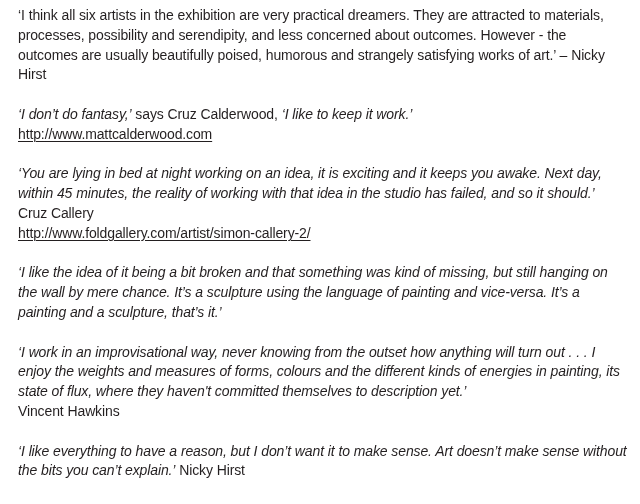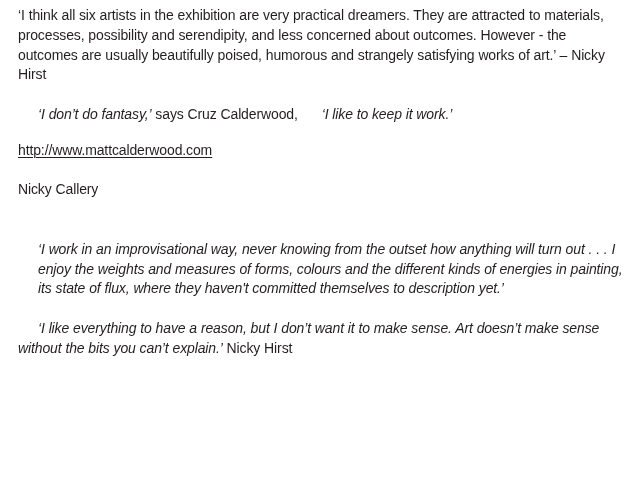--- a/index.html
+++ b/index.html
@@ -29,28 +29,27 @@
   .para {
     margin: 0;
     font-size: 14px;
     line-height: 19.8px;
     letter-spacing: -0.12px;
     word-spacing: 0.1px;
     color: #231f20;
     text-align: left;
   }
   .para + .para {
-    margin-top: 16px;
+    margin-top: 0;
   }
   .spacer {
     height: 19.8px;
   }
   .italic {
     font-style: italic;
-    margin-left: 20px;
   }
   .upright {
     font-style: normal;
   }
   .name-line {
     font-style: normal;
   }
   .url {
     font-style: normal;
     text-decoration: underline;
@@ -68,27 +67,31 @@
 
     <p class="para upright"><span>‘I think all six artists in the exhibition are very practical dreamers. They are attracted to materials, processes, possibility and serendipity, and less concerned about outcomes. However - the outcomes are usually beautifully poised, humorous and strangely satisfying works of art.’ – Nicky Hirst</span></p>
 
     <div class="spacer"></div>
 
     <p class="para"><span class="italic">‘I don’t do fantasy,’</span><span class="upright"> says Cruz Calderwood, </span><span class="italic">‘I like to keep it work.’</span></p>
     <p class="para"><a class="url" href="#">http://www.mattcalderwood.com</a></p>
 
     <div class="spacer"></div>
 
-    <p class="para name-line"><span>Nicky Callery</span></p>
+    <p class="para italic"><span>‘You are lying in bed at night working on an idea, it is exciting and it keeps you awake. Next day, within 45 minutes, the reality of working with that idea in the studio has failed, and so it should.’</span></p>
+    <p class="para name-line"><span>Cruz Callery</span></p>
+    <p class="para"><a class="url" href="#">http://www.foldgallery.com/artist/simon-callery-2/</a></p>
 
     <div class="spacer"></div>
 
+    <p class="para italic"><span>‘I like the idea of it being a bit broken and that something was kind of missing, but still hanging on the wall by mere chance. It’s a sculpture using the language of painting and vice-versa. It’s a painting and a sculpture, that’s it.’</span></p>
 
     <div class="spacer"></div>
 
     <p class="para italic"><span>‘I work in an improvisational way, never knowing from the outset how anything will turn out . . . I enjoy the weights and measures of forms, colours and the different kinds of energies in painting, its state of flux, where they haven't committed themselves to description yet.’</span></p>
+    <p class="para name-line"><span>Vincent Hawkins</span></p>
 
     <div class="spacer"></div>
 
     <p class="para"><span class="italic">‘I like everything to have a reason, but I don’t want it to make sense. Art doesn’t make sense without the bits you can’t explain.’</span><span class="upright"> Nicky Hirst</span></p>
 
   </div>
 </div>
 
 </body></html>

